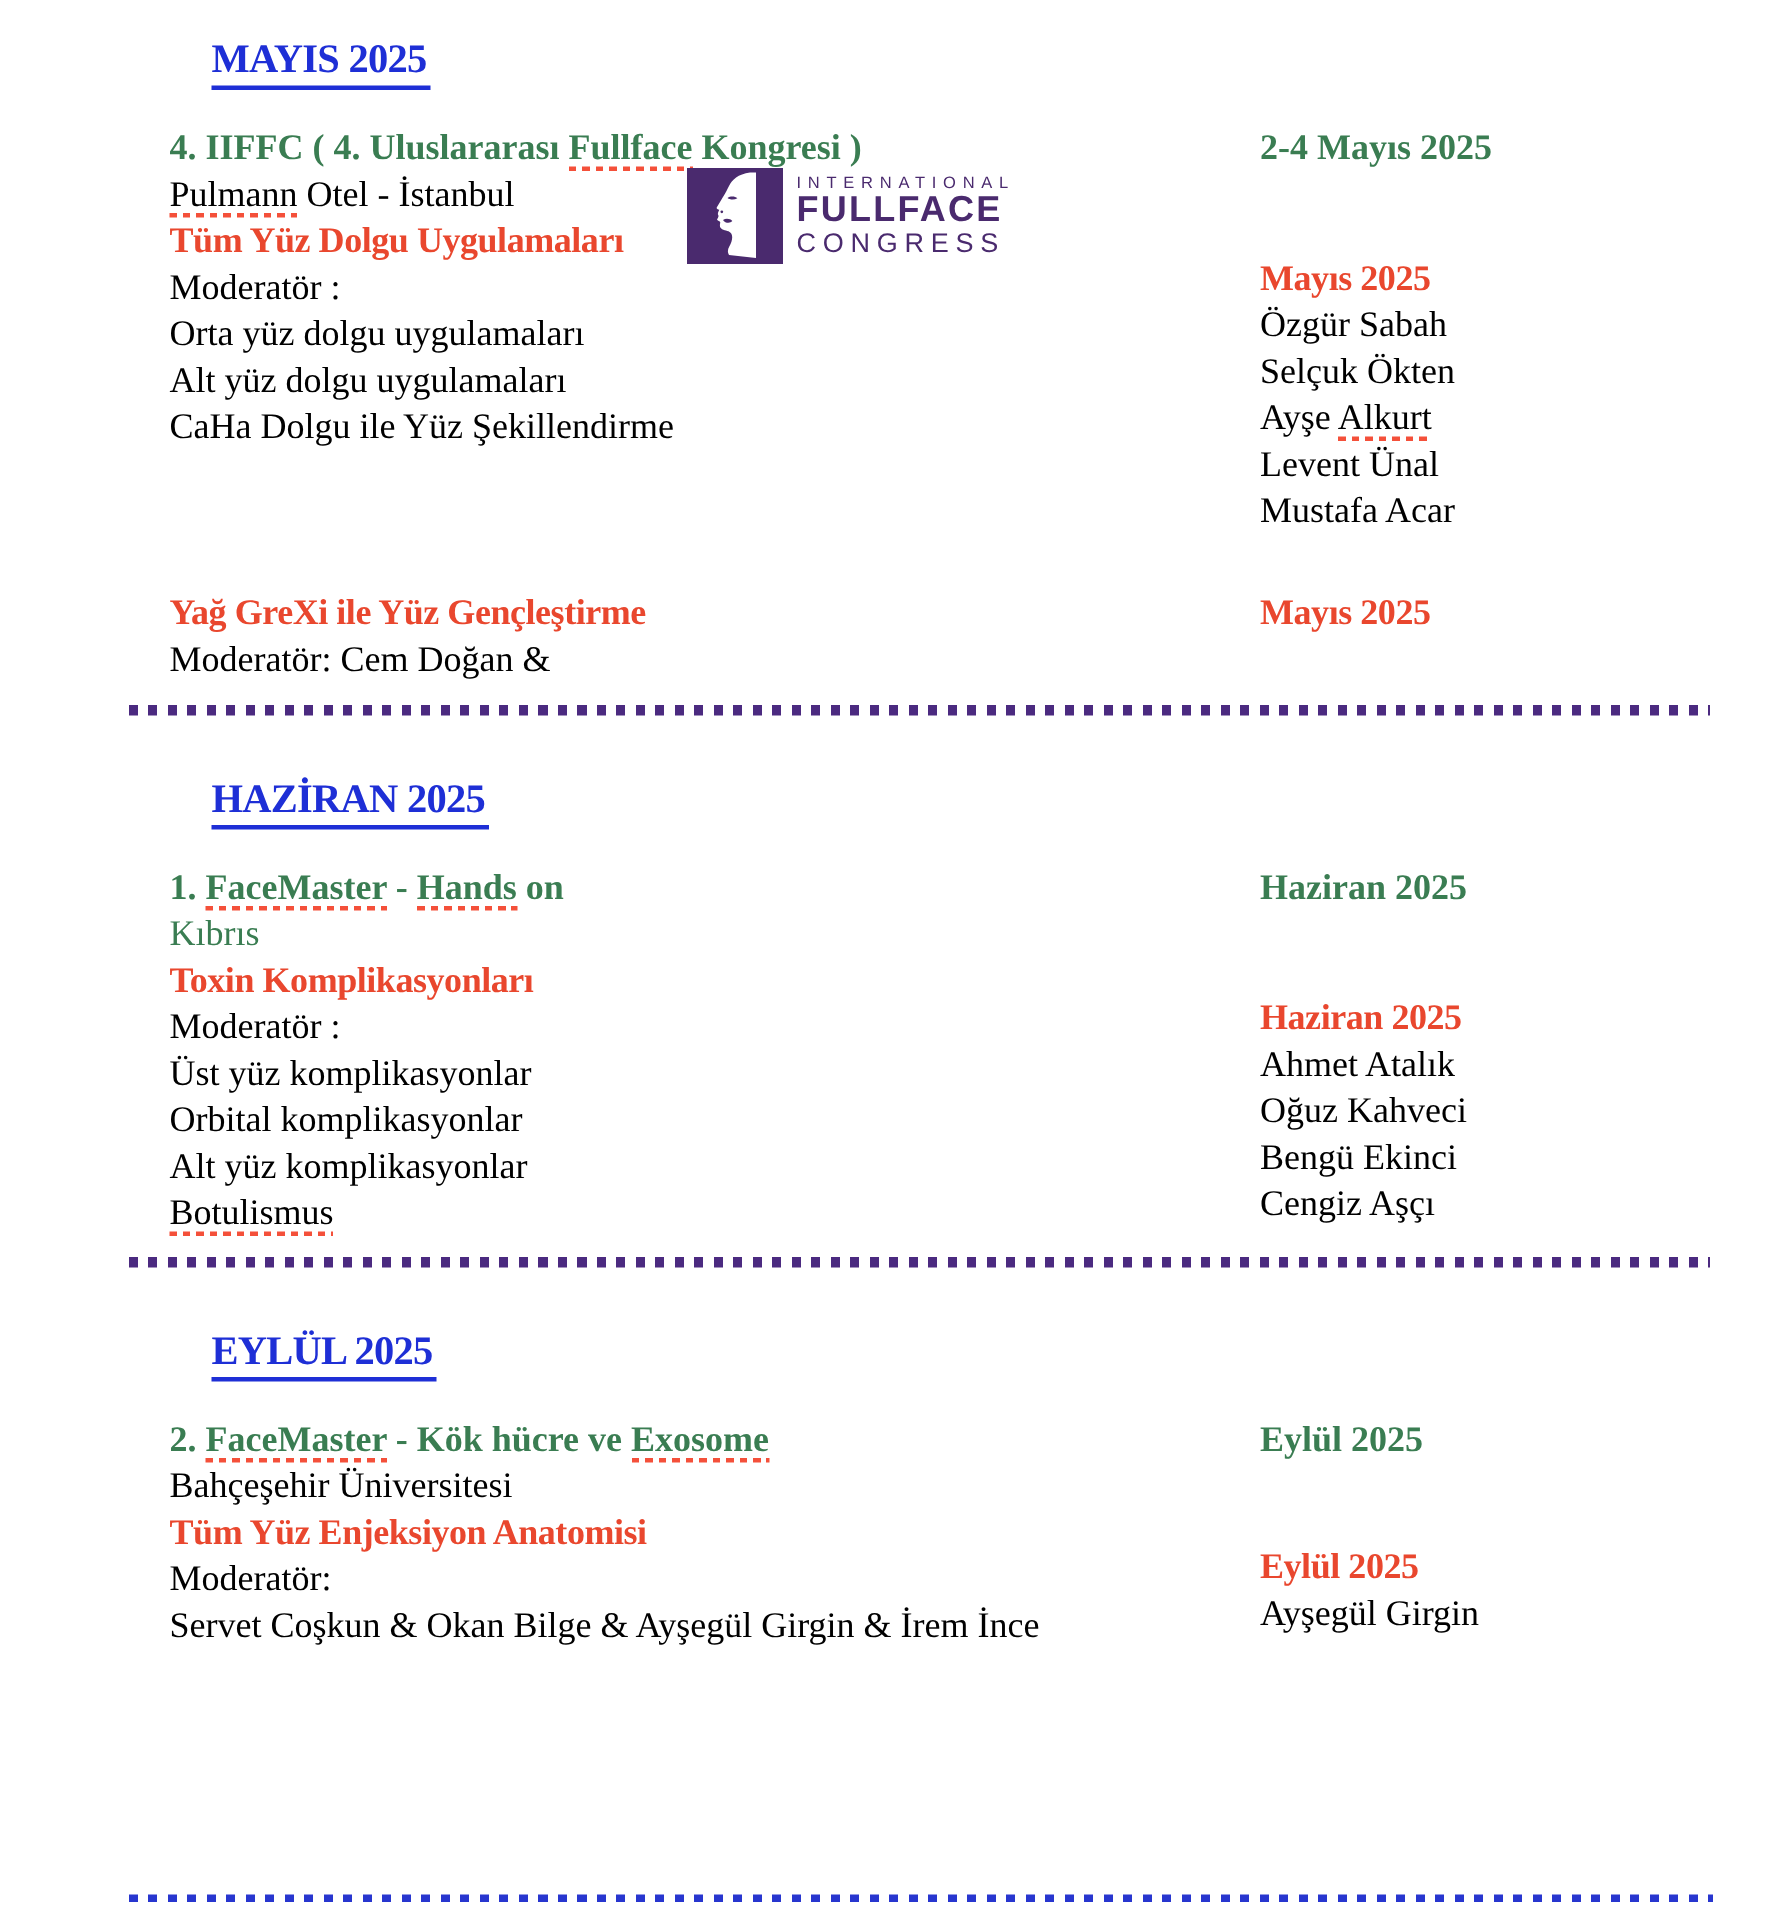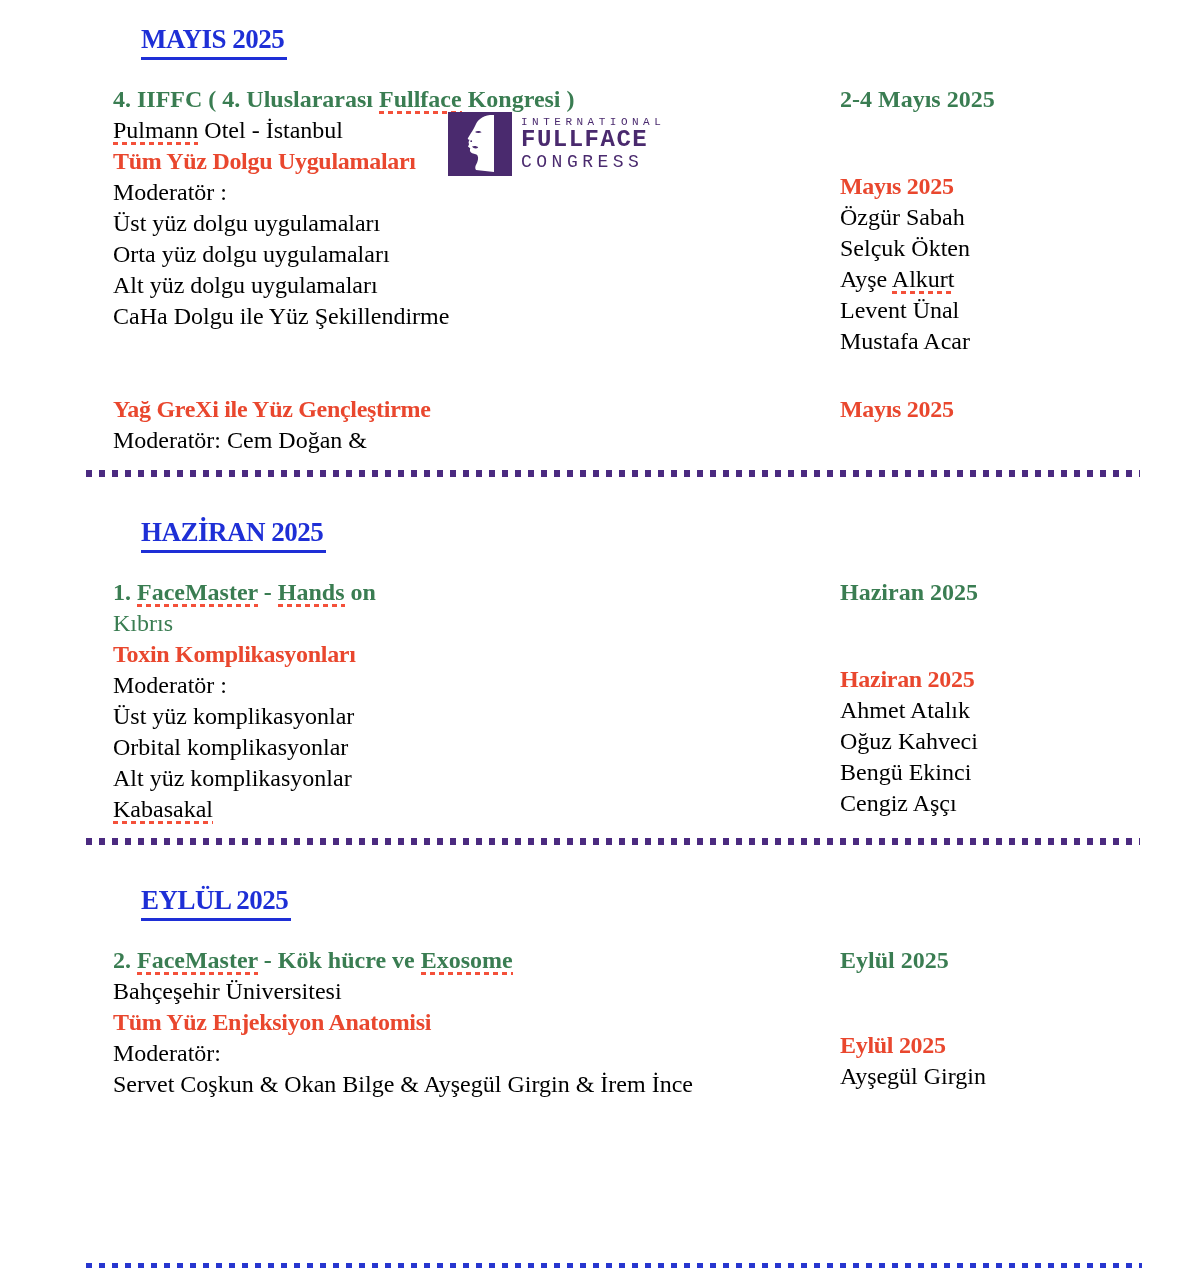--- a/index.html
+++ b/index.html
@@ -47,23 +47,23 @@
     margin-left:-27px;
     background:repeating-linear-gradient(to right,#4b2a80 0 6px, transparent 6px 13px);
   }
   .bottom-line {
     position:absolute; left:86px; right:44px; bottom:2px; height:5px;
     background:repeating-linear-gradient(to right,#2836cf 0 6px, transparent 6px 13px);
   }
 
   
   .logo {
-    position:absolute; left:335px; top:28px;
+    position:absolute; left:345px; top:28px;
     display:flex; align-items:center;
-    font-family:Liberation Mono, monospace;
+    font-family:Liberation Sans, sans-serif;
   }
   .logo-mark { width:64px; height:64px; flex:0 0 auto; }
   .logo-text { margin-left:9px; color:#4a2a6e; }
   .logo-line1 { font-size:11px; letter-spacing:4.5px; font-weight:500; }
   .logo-line2 { font-size:24px; font-weight:bold; letter-spacing:1.5px; line-height:24px; }
   .logo-line3 { font-size:18px; letter-spacing:4.5px; line-height:20px; }
 
   
   .mt-title-gap { margin-top:24px; }   
   .gap-to-red   { margin-top:56px; }   
@@ -80,21 +80,20 @@
   <div class="heading-wrap">
     <span class="blue-h">MAYIS 2025</span>
   </div>
 
   <div class="event-row mt-title-gap">
     <div class="left-col">
       <div class="line green"><span>4. IIFFC ( 4. Uluslararası </span><span class="sp">Fullface</span><span> Kongresi )</span></div>
       <div class="line"><span class="sp">Pulmann</span><span> Otel - İstanbul</span></div>
       <div class="line red">Tüm Yüz Dolgu Uygulamaları</div>
       <div class="line">Moderatör :</div>
-      <div class="line">Üst yüz dolgu uygulamaları</div>
       <div class="line">Orta yüz dolgu uygulamaları</div>
       <div class="line">Alt yüz dolgu uygulamaları</div>
       <div class="line">CaHa Dolgu ile Yüz Şekillendirme</div>
 
       <div class="logo">
         <svg class="logo-mark" viewBox="0 0 64 64" xmlns="http://www.w3.org/2000/svg">
           <rect width="64" height="64" fill="#4a2a6e"></rect>
           <path fill="#ffffff" d="M42 3 C34 4 30 8 28 12 C26 16 25 18 23 21 L20 26 C19.4 27 20 27.6 21.5 27.8 C20.8 29.4 20.3 30.6 20.8 31.4 C21.3 32.2 20.8 33 20 34.4 C20.6 35.4 22 35.5 22.2 36.3 C21.8 38 21.6 39.8 23.4 40.8 C25.6 42 28.4 41.6 29.6 43.8 C30.8 46 29.8 49.6 28.2 52.4 C27.2 54.2 26.8 56 28 58 L46 60 L46 3 Z"></path>
           <path fill="#4a2a6e" d="M27 20 C29 18.6 32 18.8 33.6 20.2 C31.4 21.4 28.6 21.2 27 20 Z"></path>
           <path fill="#4a2a6e" d="M24 34.6 C26 33.4 29 33.8 30.2 35.4 C28.6 37.2 25.4 36.8 24 34.6 Z"></path>
@@ -136,21 +135,21 @@
 
   <div class="event-row mt-title-gap">
     <div class="left-col">
       <div class="line green"><span>1. </span><span class="sp">FaceMaster</span><span> - </span><span class="sp">Hands</span><span> on</span></div>
       <div class="line green-reg">Kıbrıs</div>
       <div class="line red">Toxin Komplikasyonları</div>
       <div class="line">Moderatör :</div>
       <div class="line"><span>Üst yüz komplikasyonlar</span></div>
       <div class="line"><span>Orbital komplikasyonlar</span></div>
       <div class="line"><span>Alt yüz komplikasyonlar</span></div>
-      <div class="line"><span class="sp">Kabasakal</span></div>
+      <div class="line"><span class="sp">Botulismus</span></div>
     </div>
     <div class="right-col">
       <div class="line green">Haziran 2025</div>
       <div class="line red gap-to-red">Haziran 2025</div>
       <div class="line">Ahmet Atalık</div>
       <div class="line">Oğuz Kahveci</div>
       <div class="line">Bengü Ekinci</div>
       <div class="line">Cengiz Aşçı</div>
     </div>
   </div>

